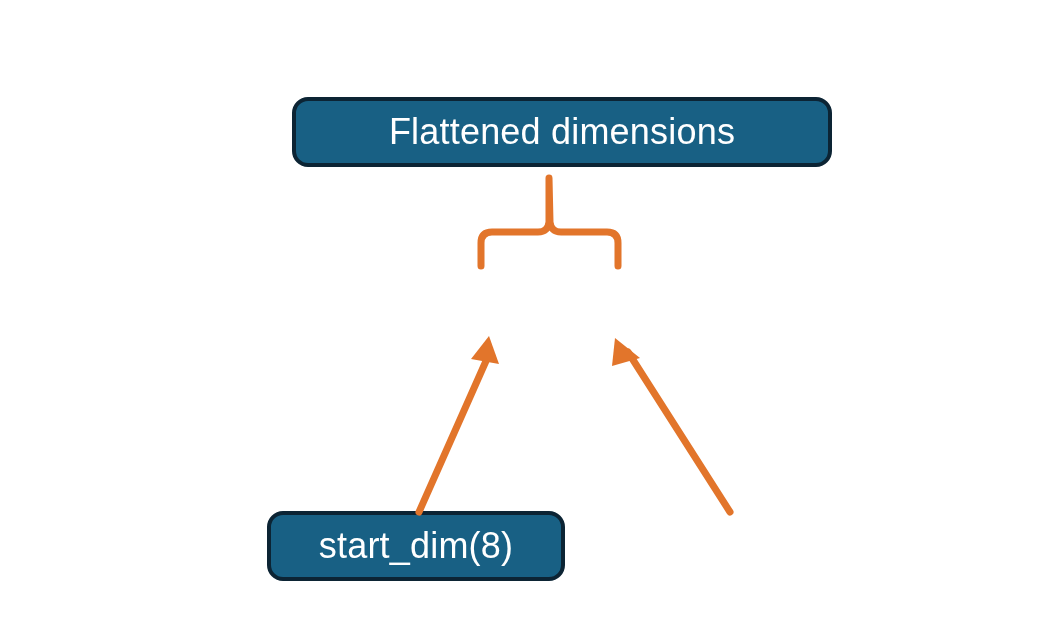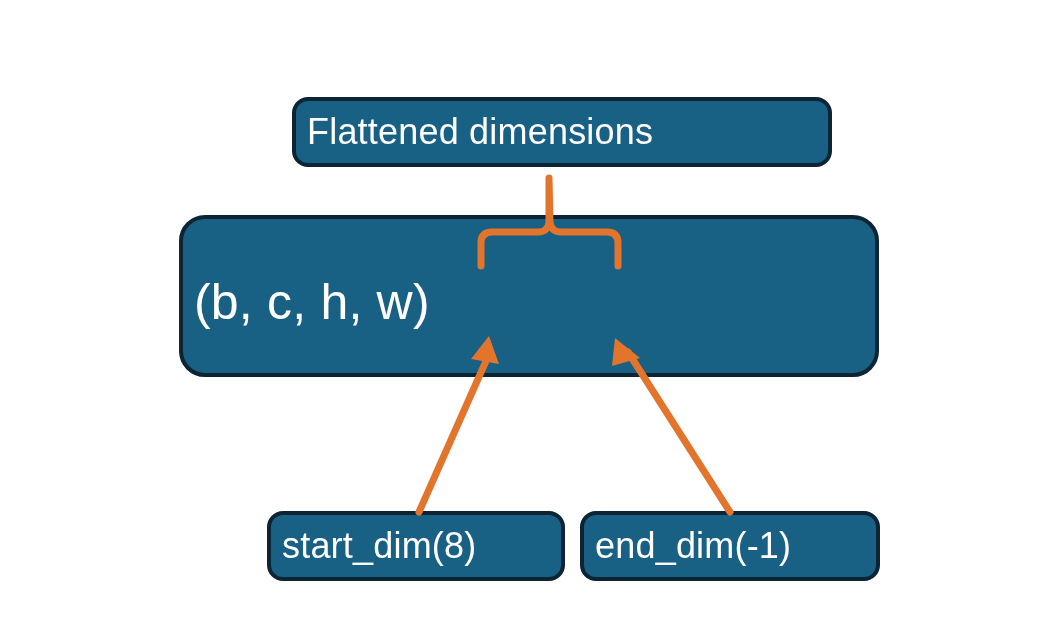--- a/index.html
+++ b/index.html
@@ -18,26 +18,26 @@
     overflow: hidden;
   }
   .node {
     position: absolute;
     box-sizing: border-box;
     background: #186084;
     border: 4px solid #0c2434;
     border-radius: 18px;
     display: flex;
     align-items: center;
+    justify-content: center;
     color: #ffffff;
     font-family: "Liberation Sans", sans-serif;
     font-weight: 400;
     letter-spacing: 0.2px;
     z-index: 2;
-    padding-left: 11px;
   }
   #node-flattened {
     left: 292px;
     top: 97px;
     width: 540px;
     height: 70px;
     font-size: 36px;
     border-radius: 16px;
   }
   #node-shape {
@@ -80,31 +80,25 @@
 </style>
 </head>
 <body>
 
 <div id="canvas">
 
   <div class="node" id="node-flattened">
     <span>Flattened dimensions</span>
   </div>
 
-  <div class="node" id="node-shape">
-    <span class="shape-label">(b, c, h, w)</span>
-  </div>
 
   <div class="node" id="node-start-dim">
     <span>start_dim(8)</span>
   </div>
 
-  <div class="node" id="node-end-dim">
-    <span>end_dim(-1)</span>
-  </div>
 
   <svg id="connectors" viewBox="0 0 1038 632">
 
     <path d="M 481 266
              L 481 243
              Q 481 232 492 232
              L 538 232
              Q 548 232 549 222
              L 549 178
              L 550 222

